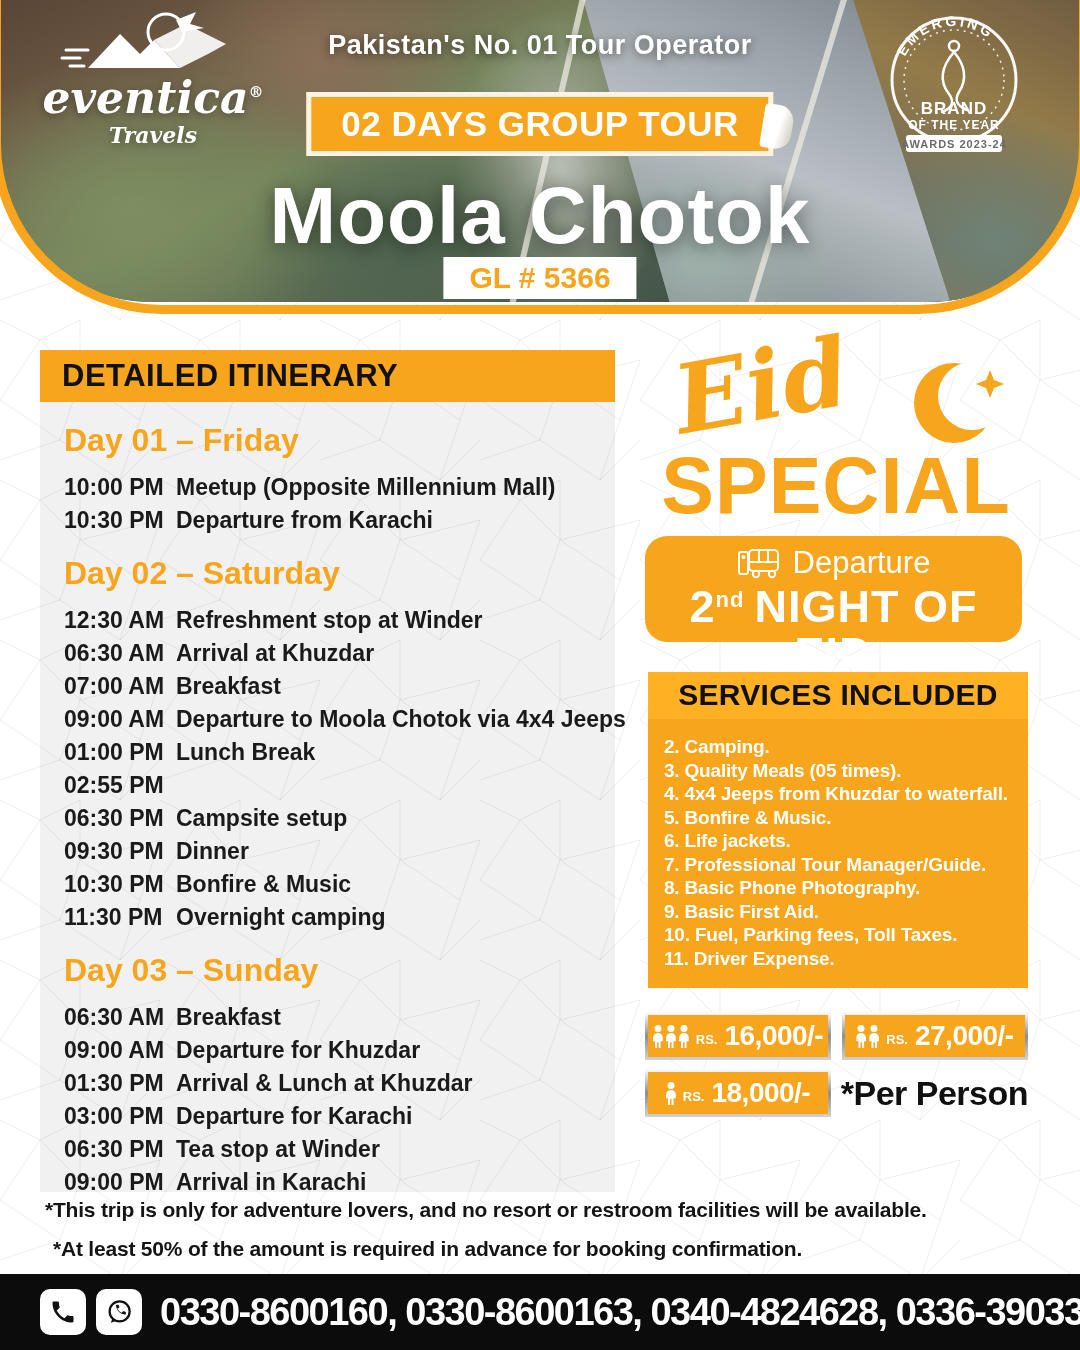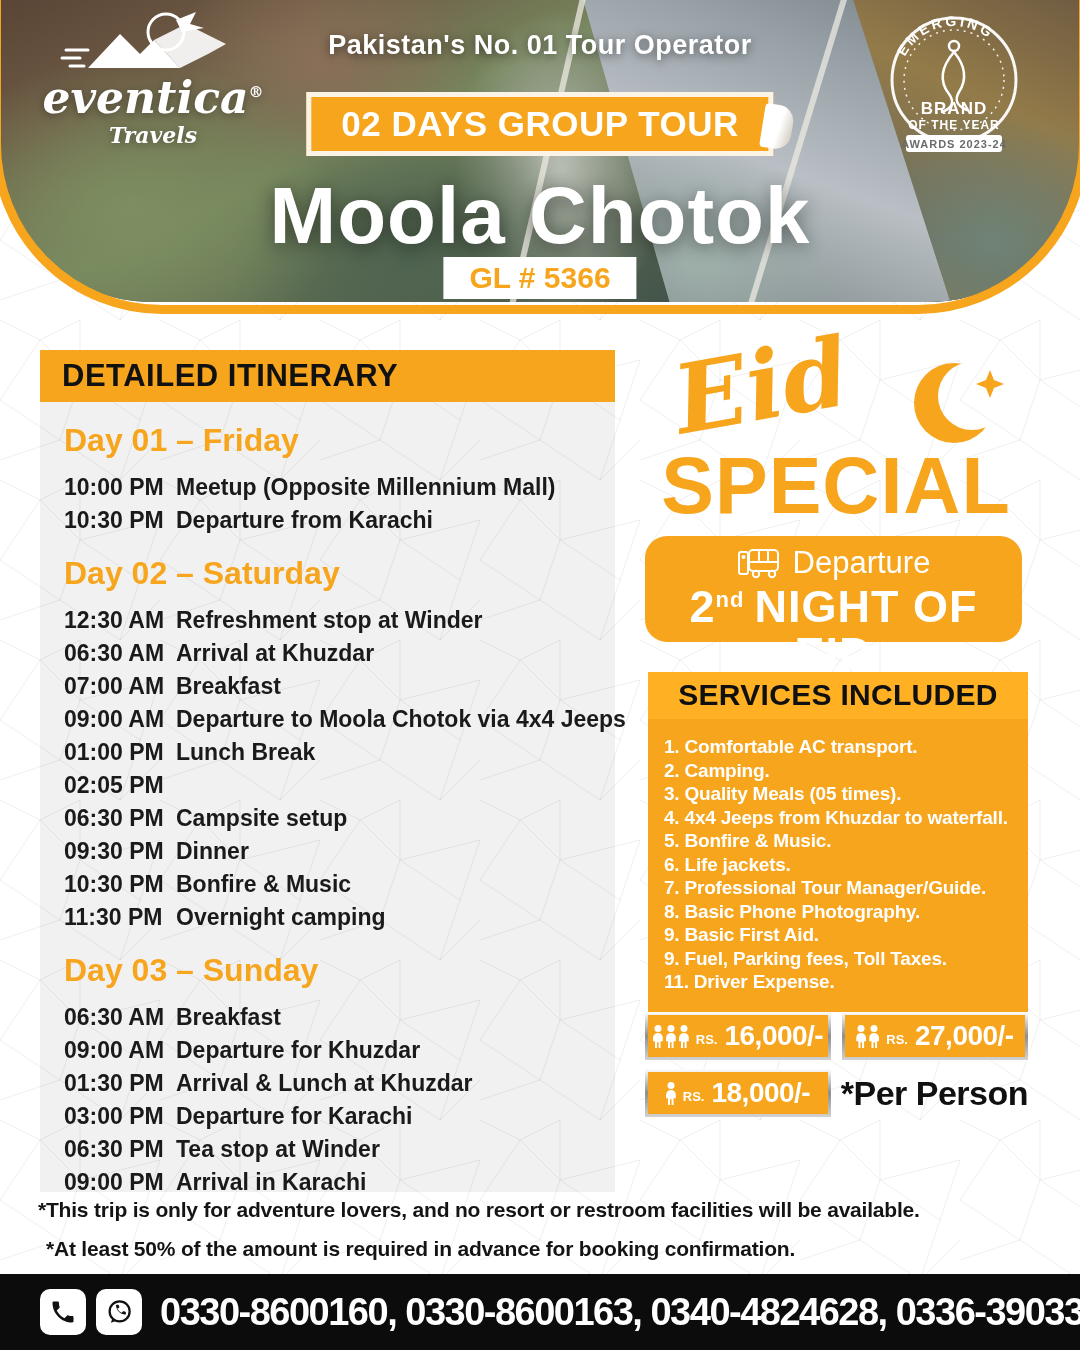--- a/index.html
+++ b/index.html
@@ -97,21 +97,21 @@
   .person { position:relative; width:10px; height:23px; display:inline-block; }
   .person::before { content:''; position:absolute; top:0; left:50%; transform:translateX(-50%);
     width:7px; height:7px; border-radius:50%; background:#fff; }
   .person::after { content:''; position:absolute; top:8px; left:50%; transform:translateX(-50%);
     width:10px; height:15px; background:#fff; border-radius:5px 5px 2px 2px;
     clip-path:polygon(0 0,100% 0,100% 55%,78% 55%,78% 100%,58% 100%,58% 62%,42% 62%,42% 100%,22% 100%,22% 55%,0 55%); }
   .rs { color:#fff; font-size:13px; font-weight:800; margin-top:7px; }
   .amt { color:#fff; font-size:28px; font-weight:800; letter-spacing:-.5px; }
   .per-person { font-size:34px; font-weight:700; color:#101010; letter-spacing:-.5px; }
 
-  .disclaimers { position:absolute; left:38px; top:1198px; z-index:1; }
+  .disclaimers { position:absolute; left:45px; top:1198px; z-index:1; }
   .disc { font-size:21px; font-weight:700; color:#141414; margin-bottom:15px; letter-spacing:-.2px; }
   .disc:nth-child(2) { padding-left:8px; }
 
   .phonebar { position:absolute; left:0; bottom:0; width:100%; height:76px; background:#0c0c0c;
     display:flex; align-items:center; z-index:3; }
   .pb-icons { display:flex; gap:10px; margin-left:40px; }
   .pb-icon { width:46px; height:46px; background:#fff; border-radius:10px;
     display:flex; align-items:center; justify-content:center; }
   .pb-numbers { color:#fff; font-size:38px; font-weight:700; margin-left:18px; letter-spacing:-1.5px; white-space:nowrap; }
 </style>
@@ -221,21 +221,21 @@
           </div>
         <div class="row">
             <span class="t">09:00 AM</span>
             <span class="a">Departure to Moola Chotok via 4x4 Jeeps</span>
           </div>
         <div class="row">
             <span class="t">01:00 PM</span>
             <span class="a">Lunch Break</span>
           </div>
         <div class="row">
-            <span class="t">02:05 PM</span>
+            <span class="t">02:55 PM</span>
           </div>
         <div class="row">
             <span class="t">06:30 PM</span>
             <span class="a">Campsite setup</span>
           </div>
         <div class="row">
             <span class="t">09:30 PM</span>
             <span class="a">Dinner</span>
           </div>
         <div class="row">
@@ -311,30 +311,29 @@
       <span>Departure</span>
     </div>
     <div class="depart-l2">
       <span>2</span><span class="sup-nd">nd</span><span class="night-rest">NIGHT OF EID</span>
     </div>
   </div>
 
   <section class="services">
     <div class="services-head">SERVICES INCLUDED</div>
     <div class="services-body">
-      <div class="svc">1. Comfortable AC transport.</div>
       <div class="svc">2. Camping.</div>
       <div class="svc">3. Quality Meals (05 times).</div>
       <div class="svc">4. 4x4 Jeeps from Khuzdar to waterfall.</div>
       <div class="svc">5. Bonfire &amp; Music.</div>
       <div class="svc">6. Life jackets.</div>
       <div class="svc">7. Professional Tour Manager/Guide.</div>
       <div class="svc">8. Basic Phone Photography.</div>
       <div class="svc">9. Basic First Aid.</div>
-      <div class="svc">9. Fuel, Parking fees, Toll Taxes.</div>
+      <div class="svc">10. Fuel, Parking fees, Toll Taxes.</div>
       <div class="svc">11. Driver Expense.</div>
     </div>
   </section>
 
   <div class="prices">
     <div class="price-row">
       <div class="badge">
         <div class="badge-in">
           <span class="persons">
               <span class="person"></span>

